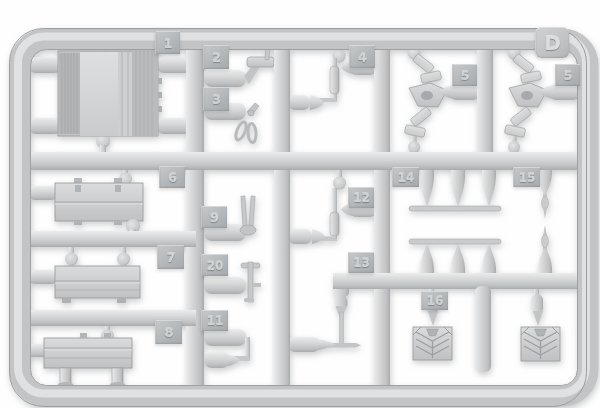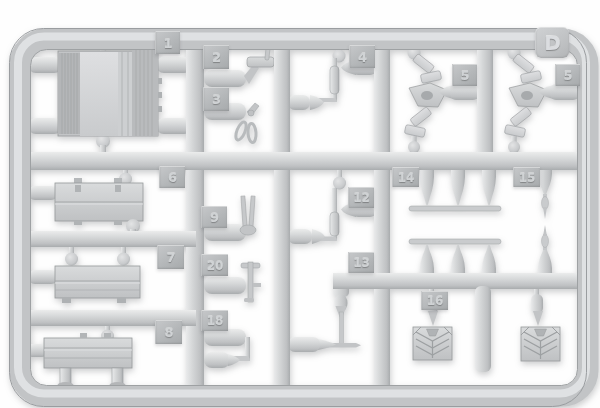--- a/index.html
+++ b/index.html
@@ -285,21 +285,21 @@
 <div class="tag" style="left:203px;top:45px;width:25px;height:23px;">2</div>
 <div class="tag" style="left:203px;top:87px;width:25px;height:23px;">3</div>
 <div class="tag" style="left:349px;top:45px;width:25px;height:22px;">4</div>
 <div class="tag" style="left:452px;top:64px;width:24px;height:21px;">5</div>
 <div class="tag" style="left:555px;top:64px;width:24px;height:21px;">5</div>
 <div class="tag" style="left:159px;top:166px;width:25px;height:21px;">6</div>
 <div class="tag" style="left:157px;top:245px;width:26px;height:23px;">7</div>
 <div class="tag" style="left:155px;top:320px;width:26px;height:23px;">8</div>
 <div class="tag" style="left:201px;top:206px;width:25px;height:21px;">9</div>
 <div class="tag small" style="left:201px;top:254px;width:26px;height:21px;">20</div>
-<div class="tag small" style="left:201px;top:310px;width:26px;height:20px;">18</div>
+<div class="tag small" style="left:201px;top:310px;width:26px;height:20px;">11</div>
 <div class="tag small" style="left:348px;top:187px;width:25px;height:20px;text-align:right;">12</div>
 <div class="tag small" style="left:348px;top:252px;width:25px;height:20px;">13</div>
 <div class="tag small" style="left:392px;top:167px;width:26px;height:19px;">14</div>
 <div class="tag small" style="left:513px;top:167px;width:26px;height:19px;">15</div>
 <div class="tag small" style="left:421px;top:291px;width:26px;height:18px;">16</div>
 <div class="tag plate" style="left:535px;top:27px;width:33px;height:30px;">D</div>
 
 </div>
 
 </body></html>

